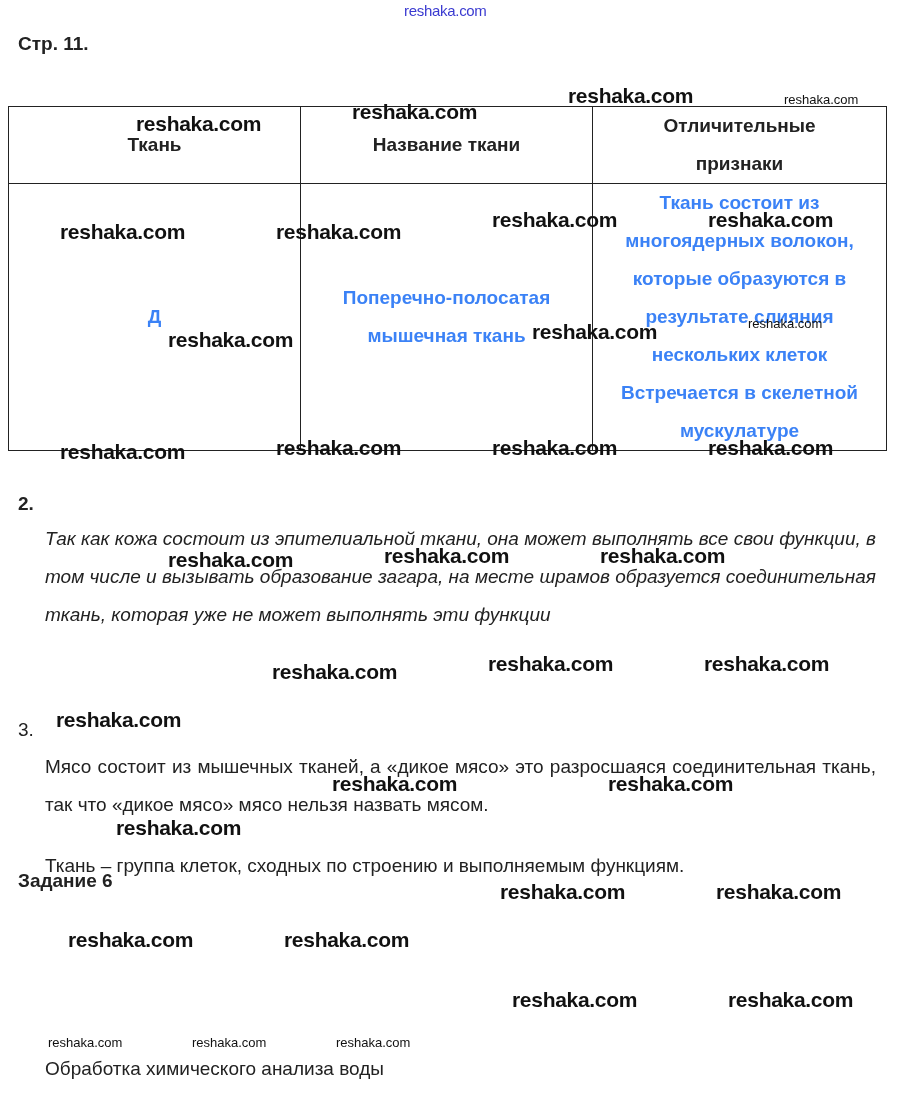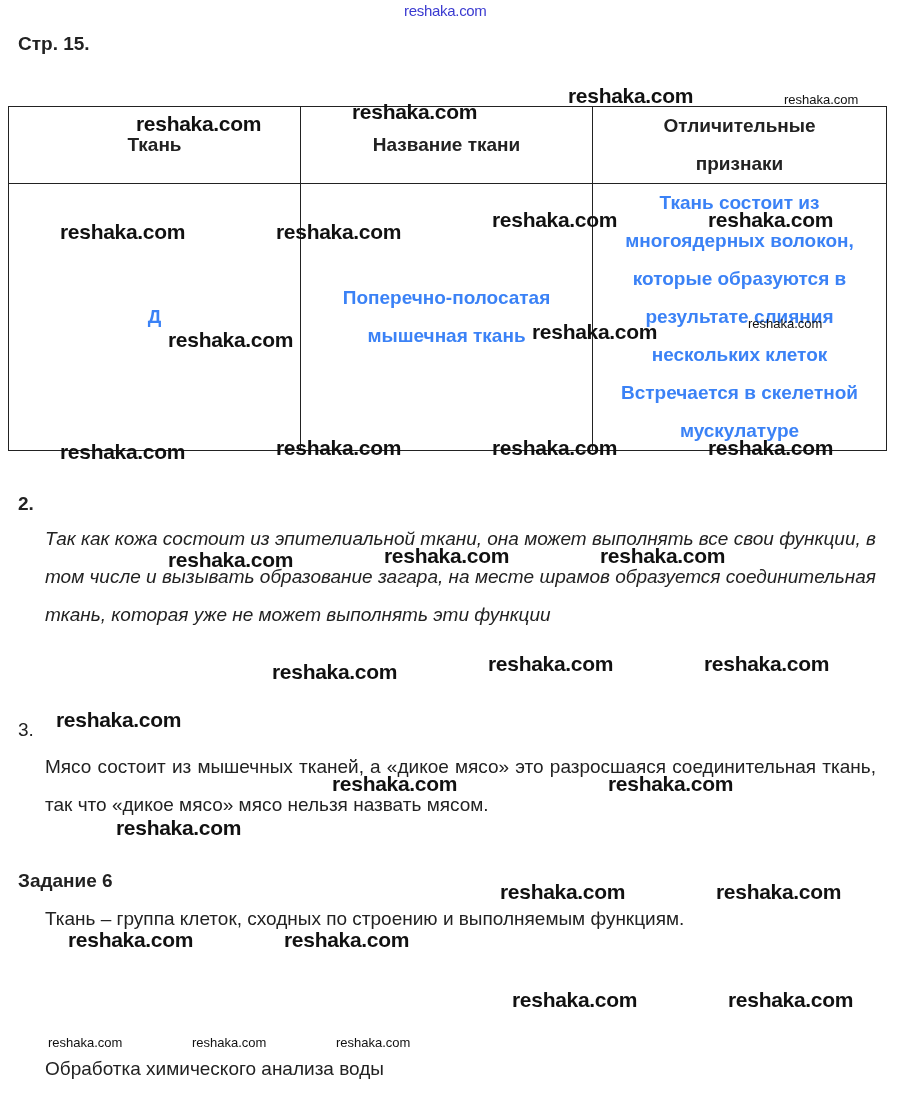--- a/index.html
+++ b/index.html
@@ -31,21 +31,21 @@
   .para p { margin: 0; }
   .heading2 { font-size: 19px; font-weight: bold; color: #222; }
 
   .wm { font-size: 21px; font-weight: bold; color: #111; letter-spacing: -0.3px; z-index: 5; }
   .wm-md { font-size: 13px; color: #111; z-index: 5; }
 </style>
 </head>
 <body>
 
 <div class="abs top-wm">reshaka.com</div>
-<div class="abs page-title">Стр. 15.</div>
+<div class="abs page-title">Стр. 11.</div>
 
 <table class="tissue">
   <colgroup>
       <col class="col1">
       <col class="col2">
       <col class="col3">
     </colgroup>
   <tbody>
       <tr>
     <th>Ткань</th>
@@ -64,21 +64,21 @@
 <div class="para" style="top:520px;font-style:italic;">
   <p>Так как кожа состоит из эпителиальной ткани, она может выполнять все свои функции, в том числе и вызывать образование загара, на месте шрамов образуется соединительная ткань, которая уже не может выполнять эти функции</p>
 </div>
 
 <div class="abs sec-num" style="left:18px; top:719px; font-weight:normal;">3.</div>
 <div class="para" style="top:748px;">
   <p>Мясо состоит из мышечных тканей, а «дикое мясо» это разросшаяся соединительная ткань, так что «дикое мясо» мясо нельзя назвать мясом.</p>
 </div>
 
 <div class="abs heading2" style="left:18px; top:870px;">Задание 6</div>
-<div class="para" style="top:900px;">
+<div class="para" style="top:847px;">
   <p style="text-align:left;">Ткань – группа клеток, сходных по строению и выполняемым функциям.</p>
 </div>
 <div class="abs" style="left:45px; top:1058px; font-size:19px; color:#222;text-align:center;">Обработка химического анализа воды</div>
 
 <div class="abs wm-md" style="left:784px; top:92px;">reshaka.com</div>
 <div class="abs wm" style="left:568px; top:84px;">reshaka.com</div>
 <div class="abs wm" style="left:352px; top:100px;">reshaka.com</div>
 <div class="abs wm" style="left:136px; top:112px;">reshaka.com</div>
 
 <div class="abs wm" style="left:60px; top:220px;">reshaka.com</div>

